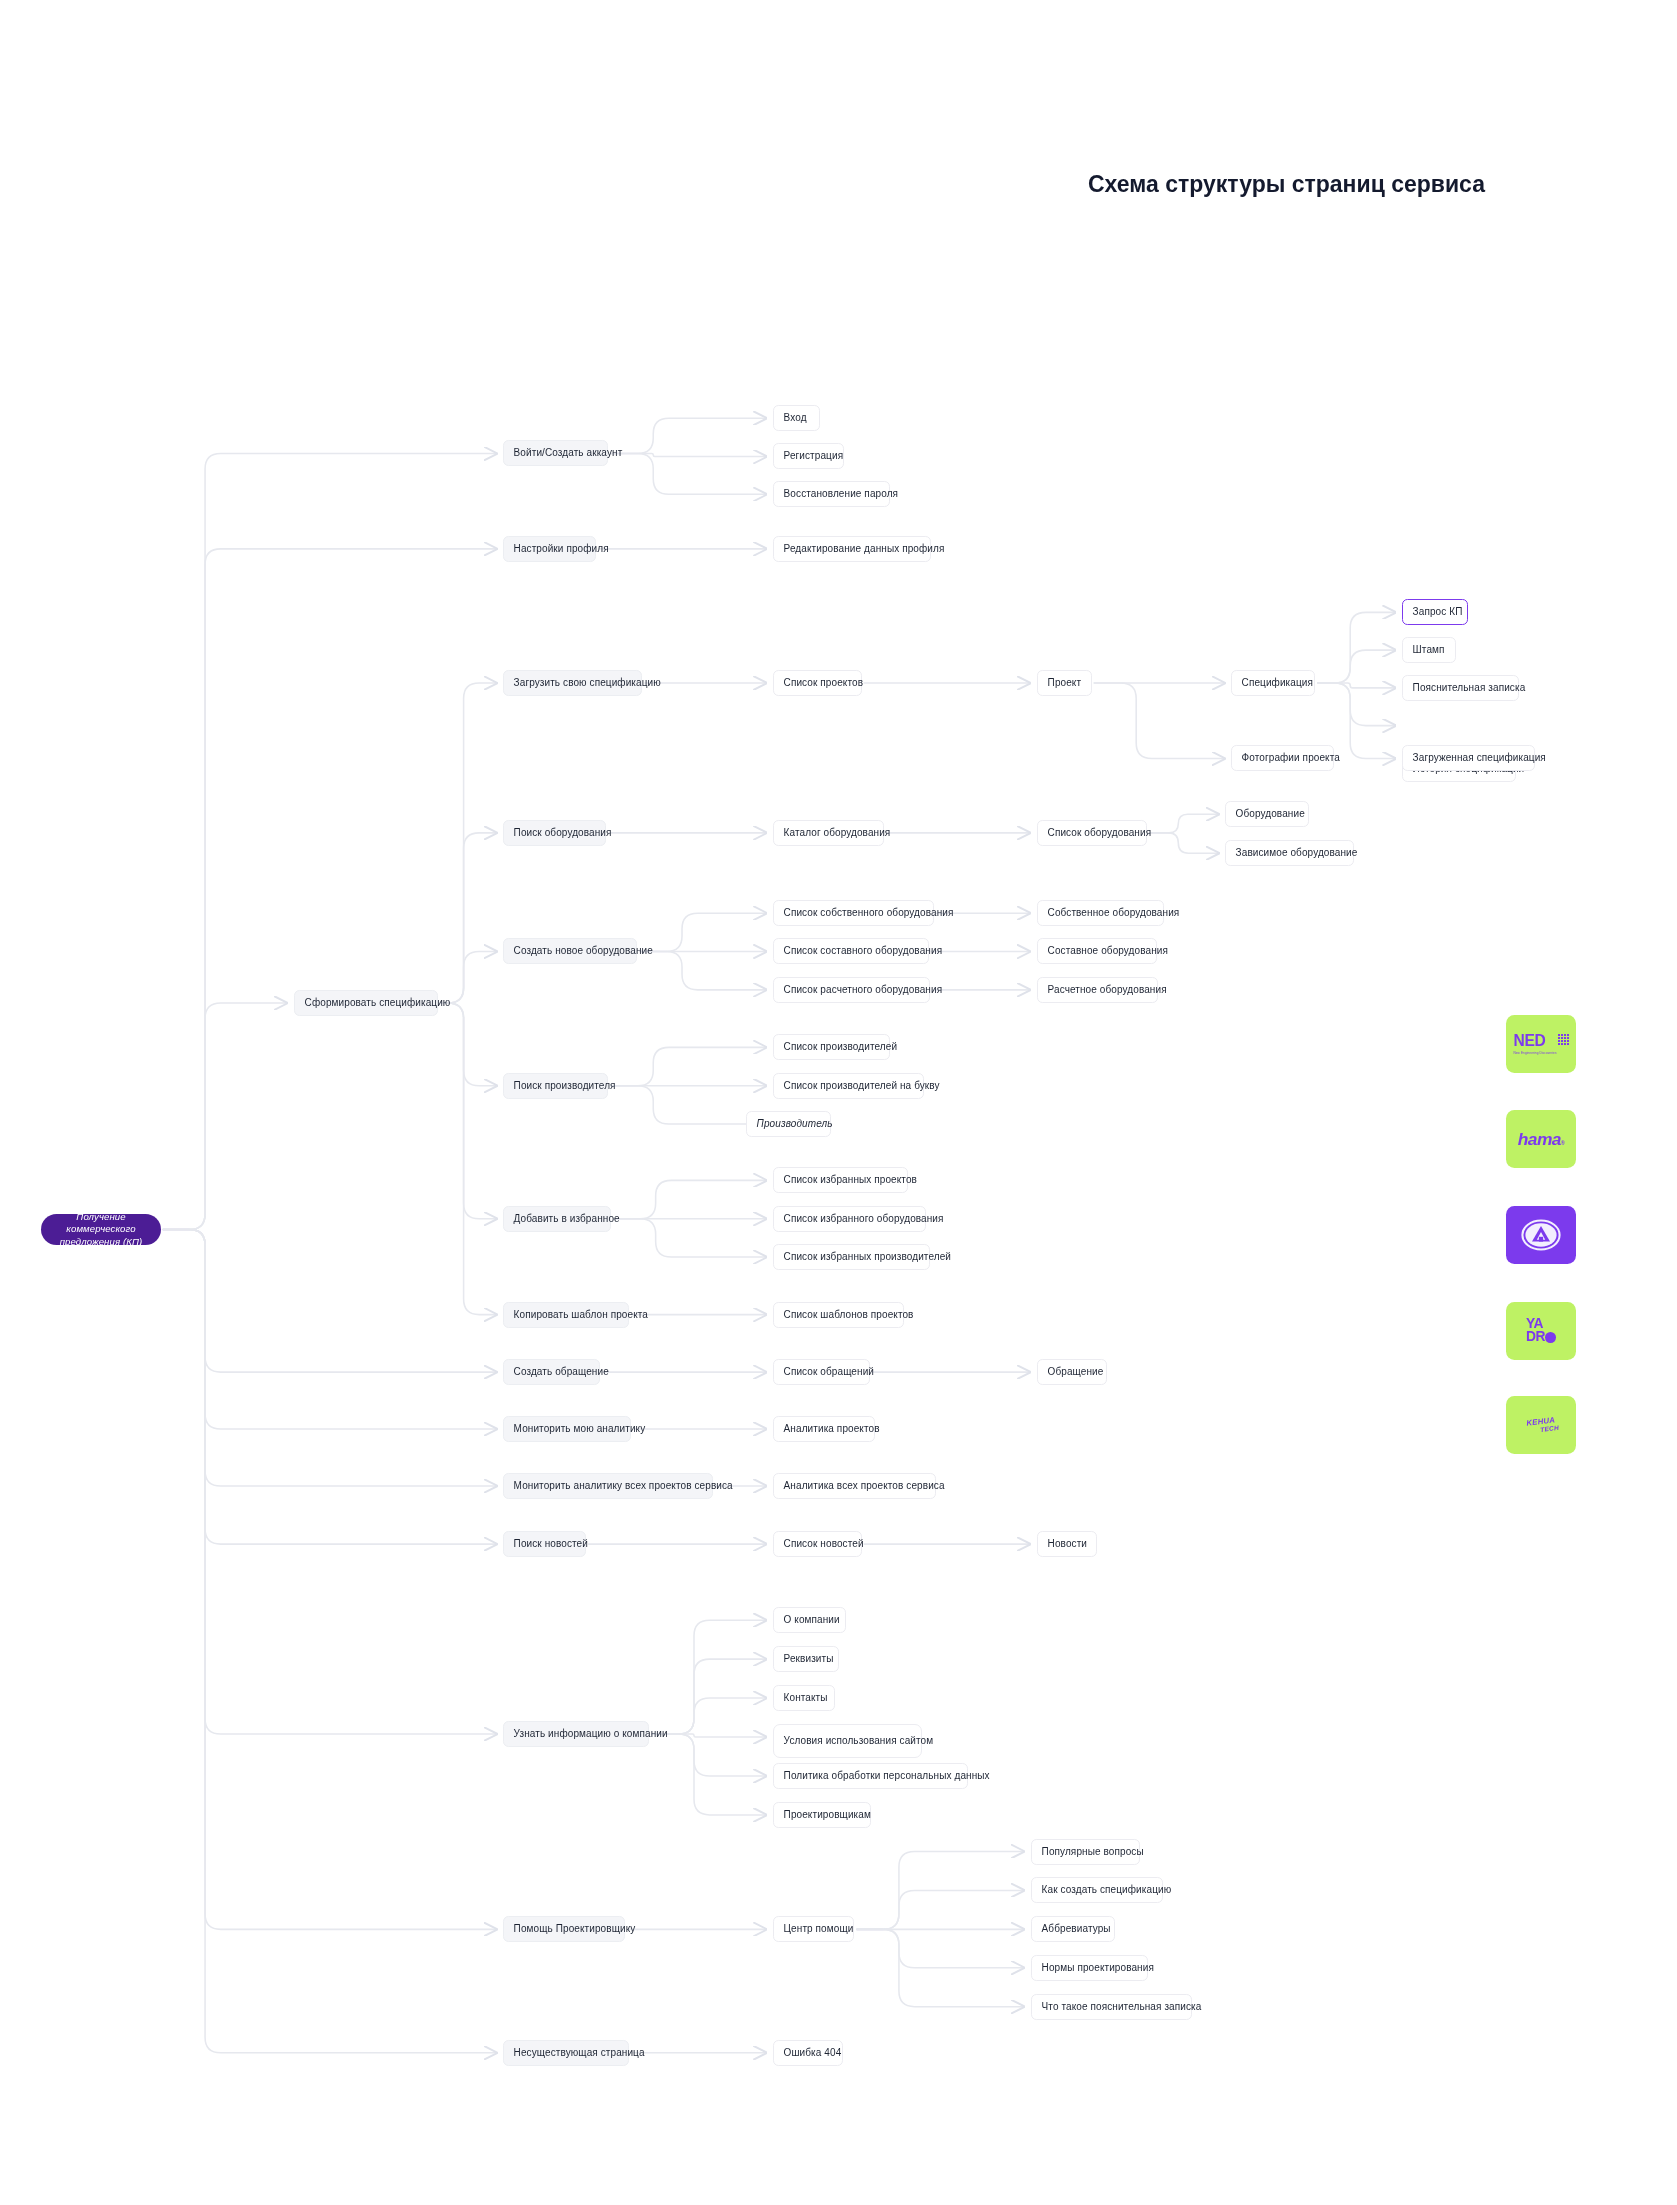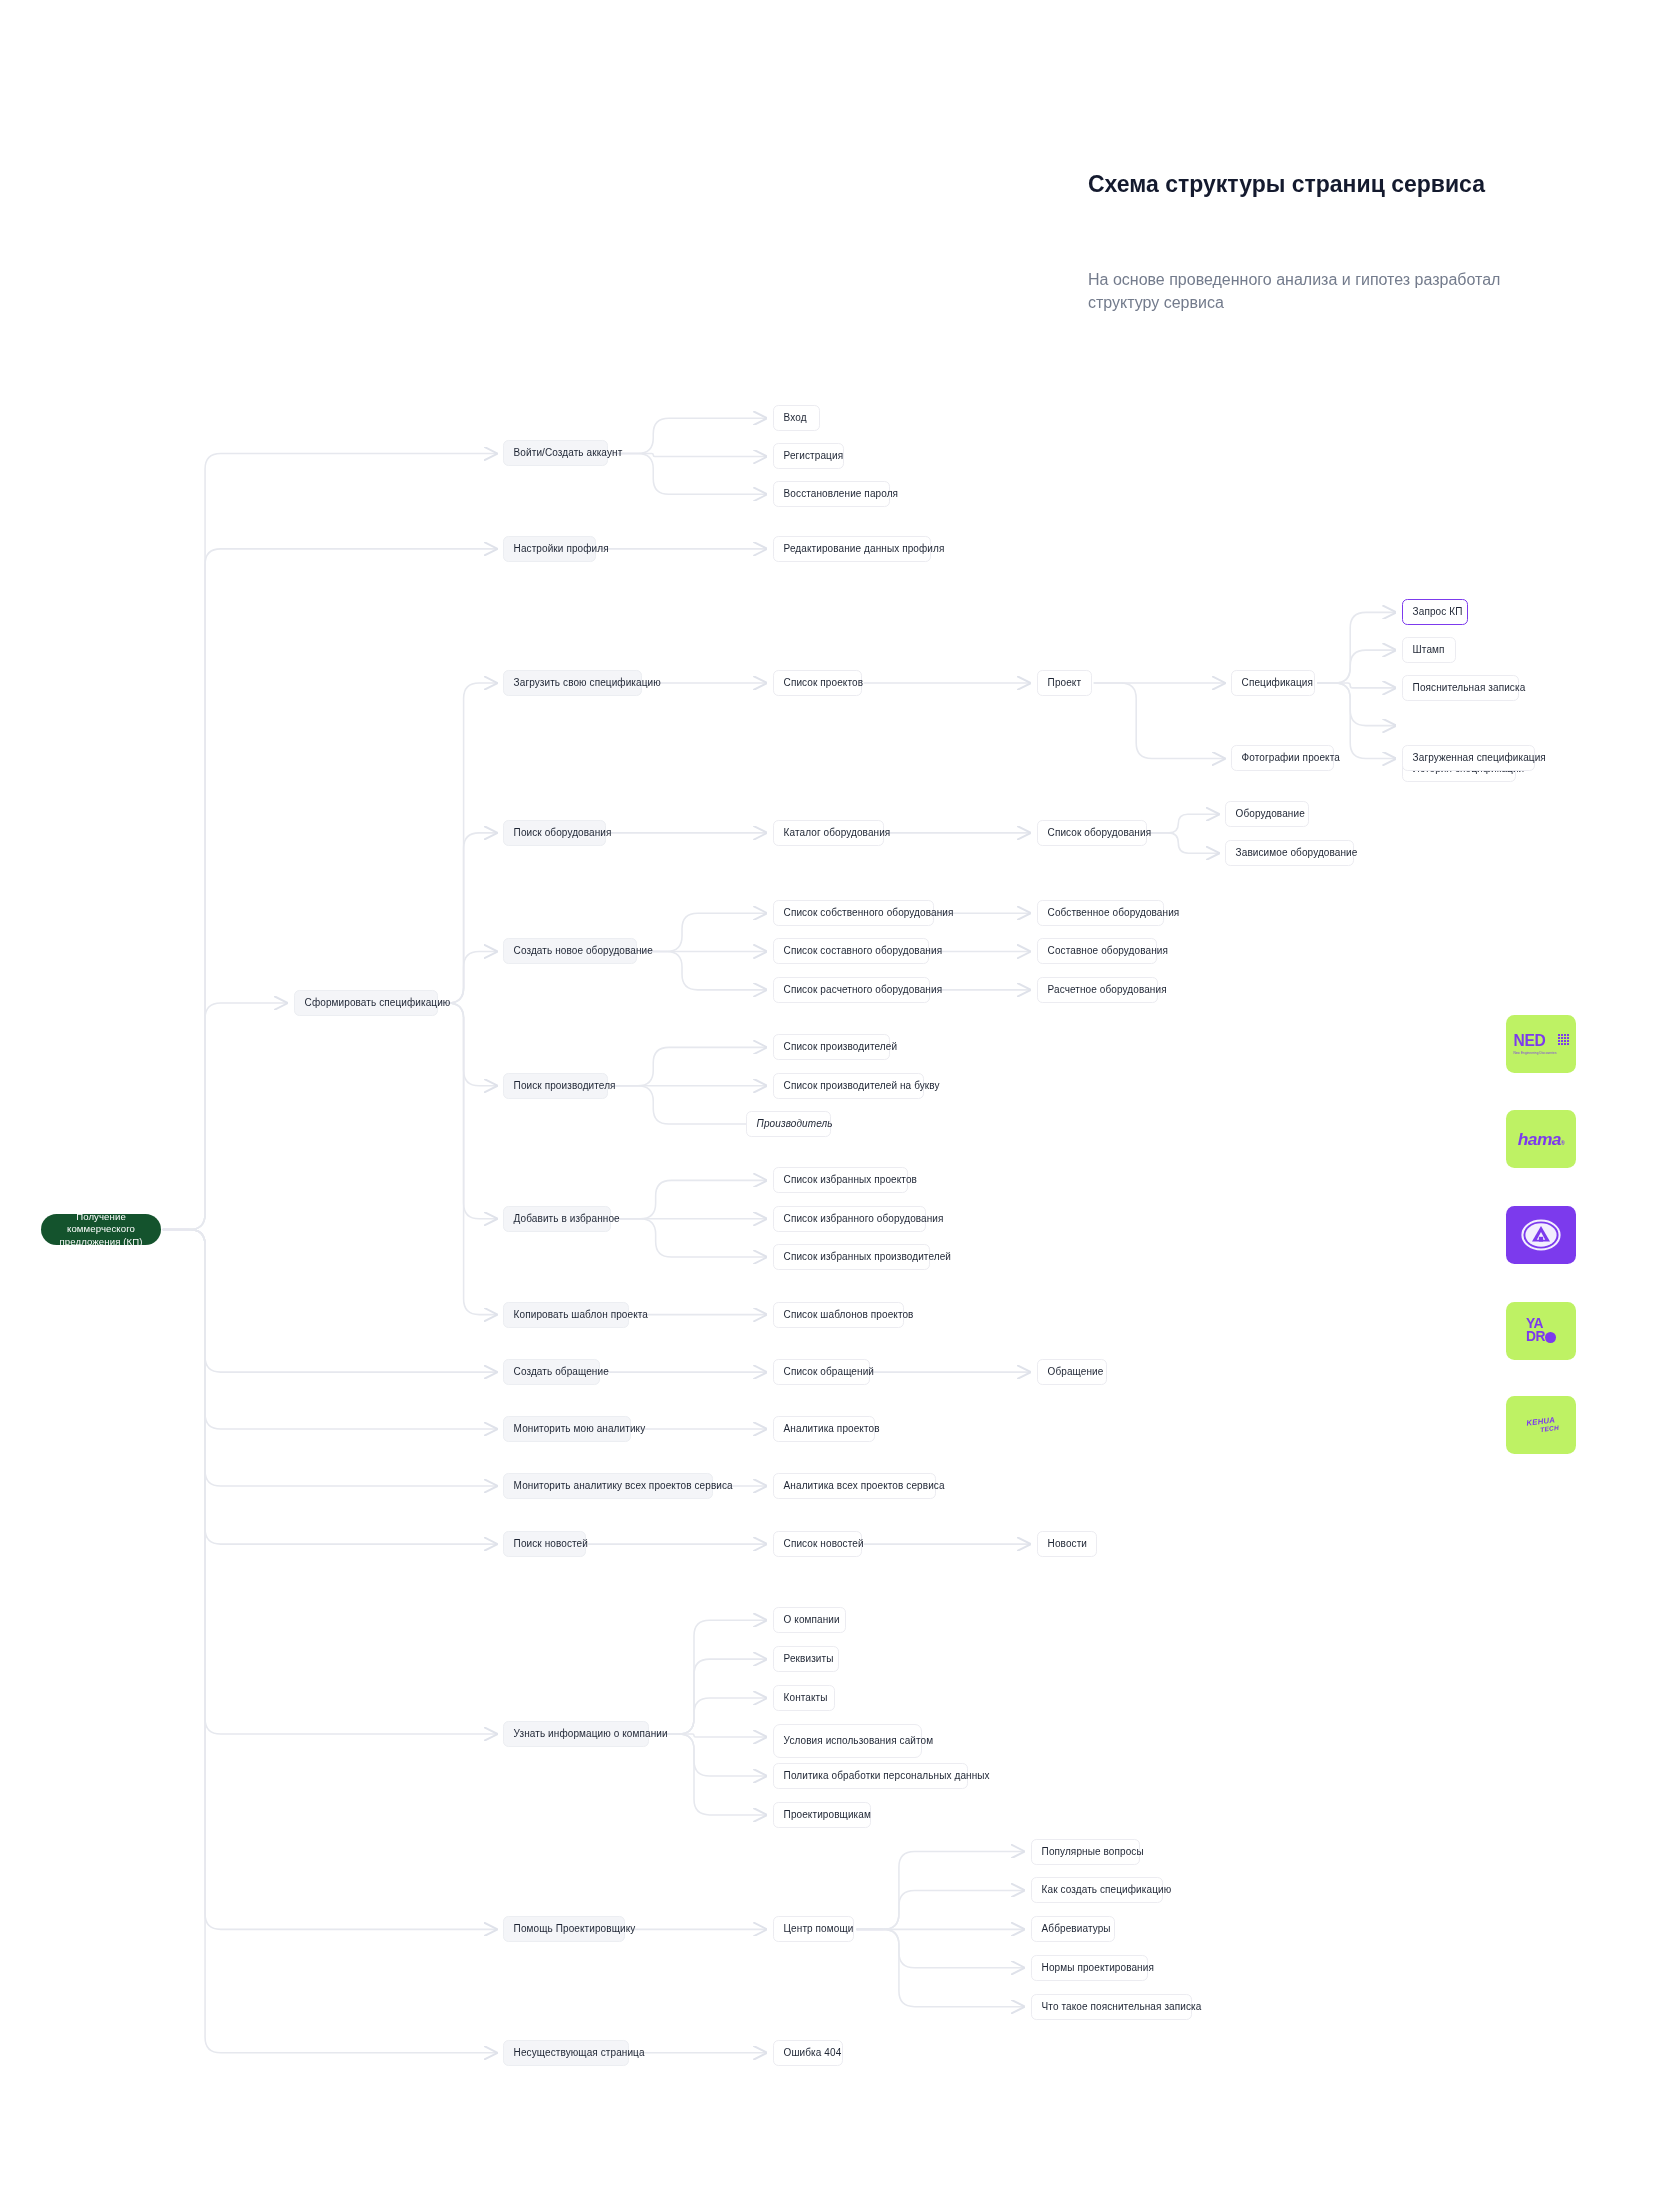--- a/index.html
+++ b/index.html
@@ -52,30 +52,31 @@
   }
   .node.leaf{
     background:#ffffff;
     border:0.6px solid #ececf1;
   }
   .node.highlight{
     background:#ffffff;
     border:1.1px solid #7c3aed;
   }
   .node.root{
-    background:#14532d;
+    background:#4c1d95;
     border:none;
     border-radius:599px;
     color:#ffffff;
     justify-content:center;
     text-align:center;
     white-space:normal;
     font-size:9.6px;
     line-height:1.3;
     padding:0 10.8px;
+    font-style:italic;
   }
 
   
   .logo-card{
     position:absolute;
     width:70px;height:58px;
     border-radius:8.4px;
     background:#bef264;
     display:flex;align-items:center;justify-content:center;
     overflow:hidden;
@@ -92,21 +93,20 @@
   .logo-kehua{transform:rotate(-7deg);text-align:center;}
   .logo-kehua .k{font-size:7.8px;font-weight:700;font-style:italic;color:#7c3aed;letter-spacing:0.2px;}
   .logo-kehua .t{font-size:6.6px;font-weight:700;font-style:italic;color:#7c3aed;letter-spacing:0.2px;margin-left:15.6px;}
 </style>
 </head>
 <body>
 
 <div class="page">
 
   <h2 id="side-heading">Схема структуры страниц сервиса</h2>
-  <p id="side-sub">На основе проведенного анализа и гипотез разработал структуру сервиса</p>
 
   <div id="diagram">
     <svg id="edges" viewBox="0 0 2800 3680" xmlns="http://www.w3.org/2000/svg">
       <defs>
         <marker id="ah" viewBox="0 0 10 10" refX="9" refY="5" markerWidth="9" markerHeight="9" orient="auto-start-reverse">
           <path d="M 0 0 L 10 5 L 0 10" fill="none" stroke="#dfe2ea" stroke-width="1.4"></path>
         </marker>
       </defs>
       <g fill="none" stroke="#e6e8ee" stroke-width="2.6" marker-end="url(#ah)" stroke-linecap="round">
           <path d="M 272 2052 L 316 2052 Q 342 2052 342 2026 L 342 783 Q 342 757 368 757 L 828 757"></path>

